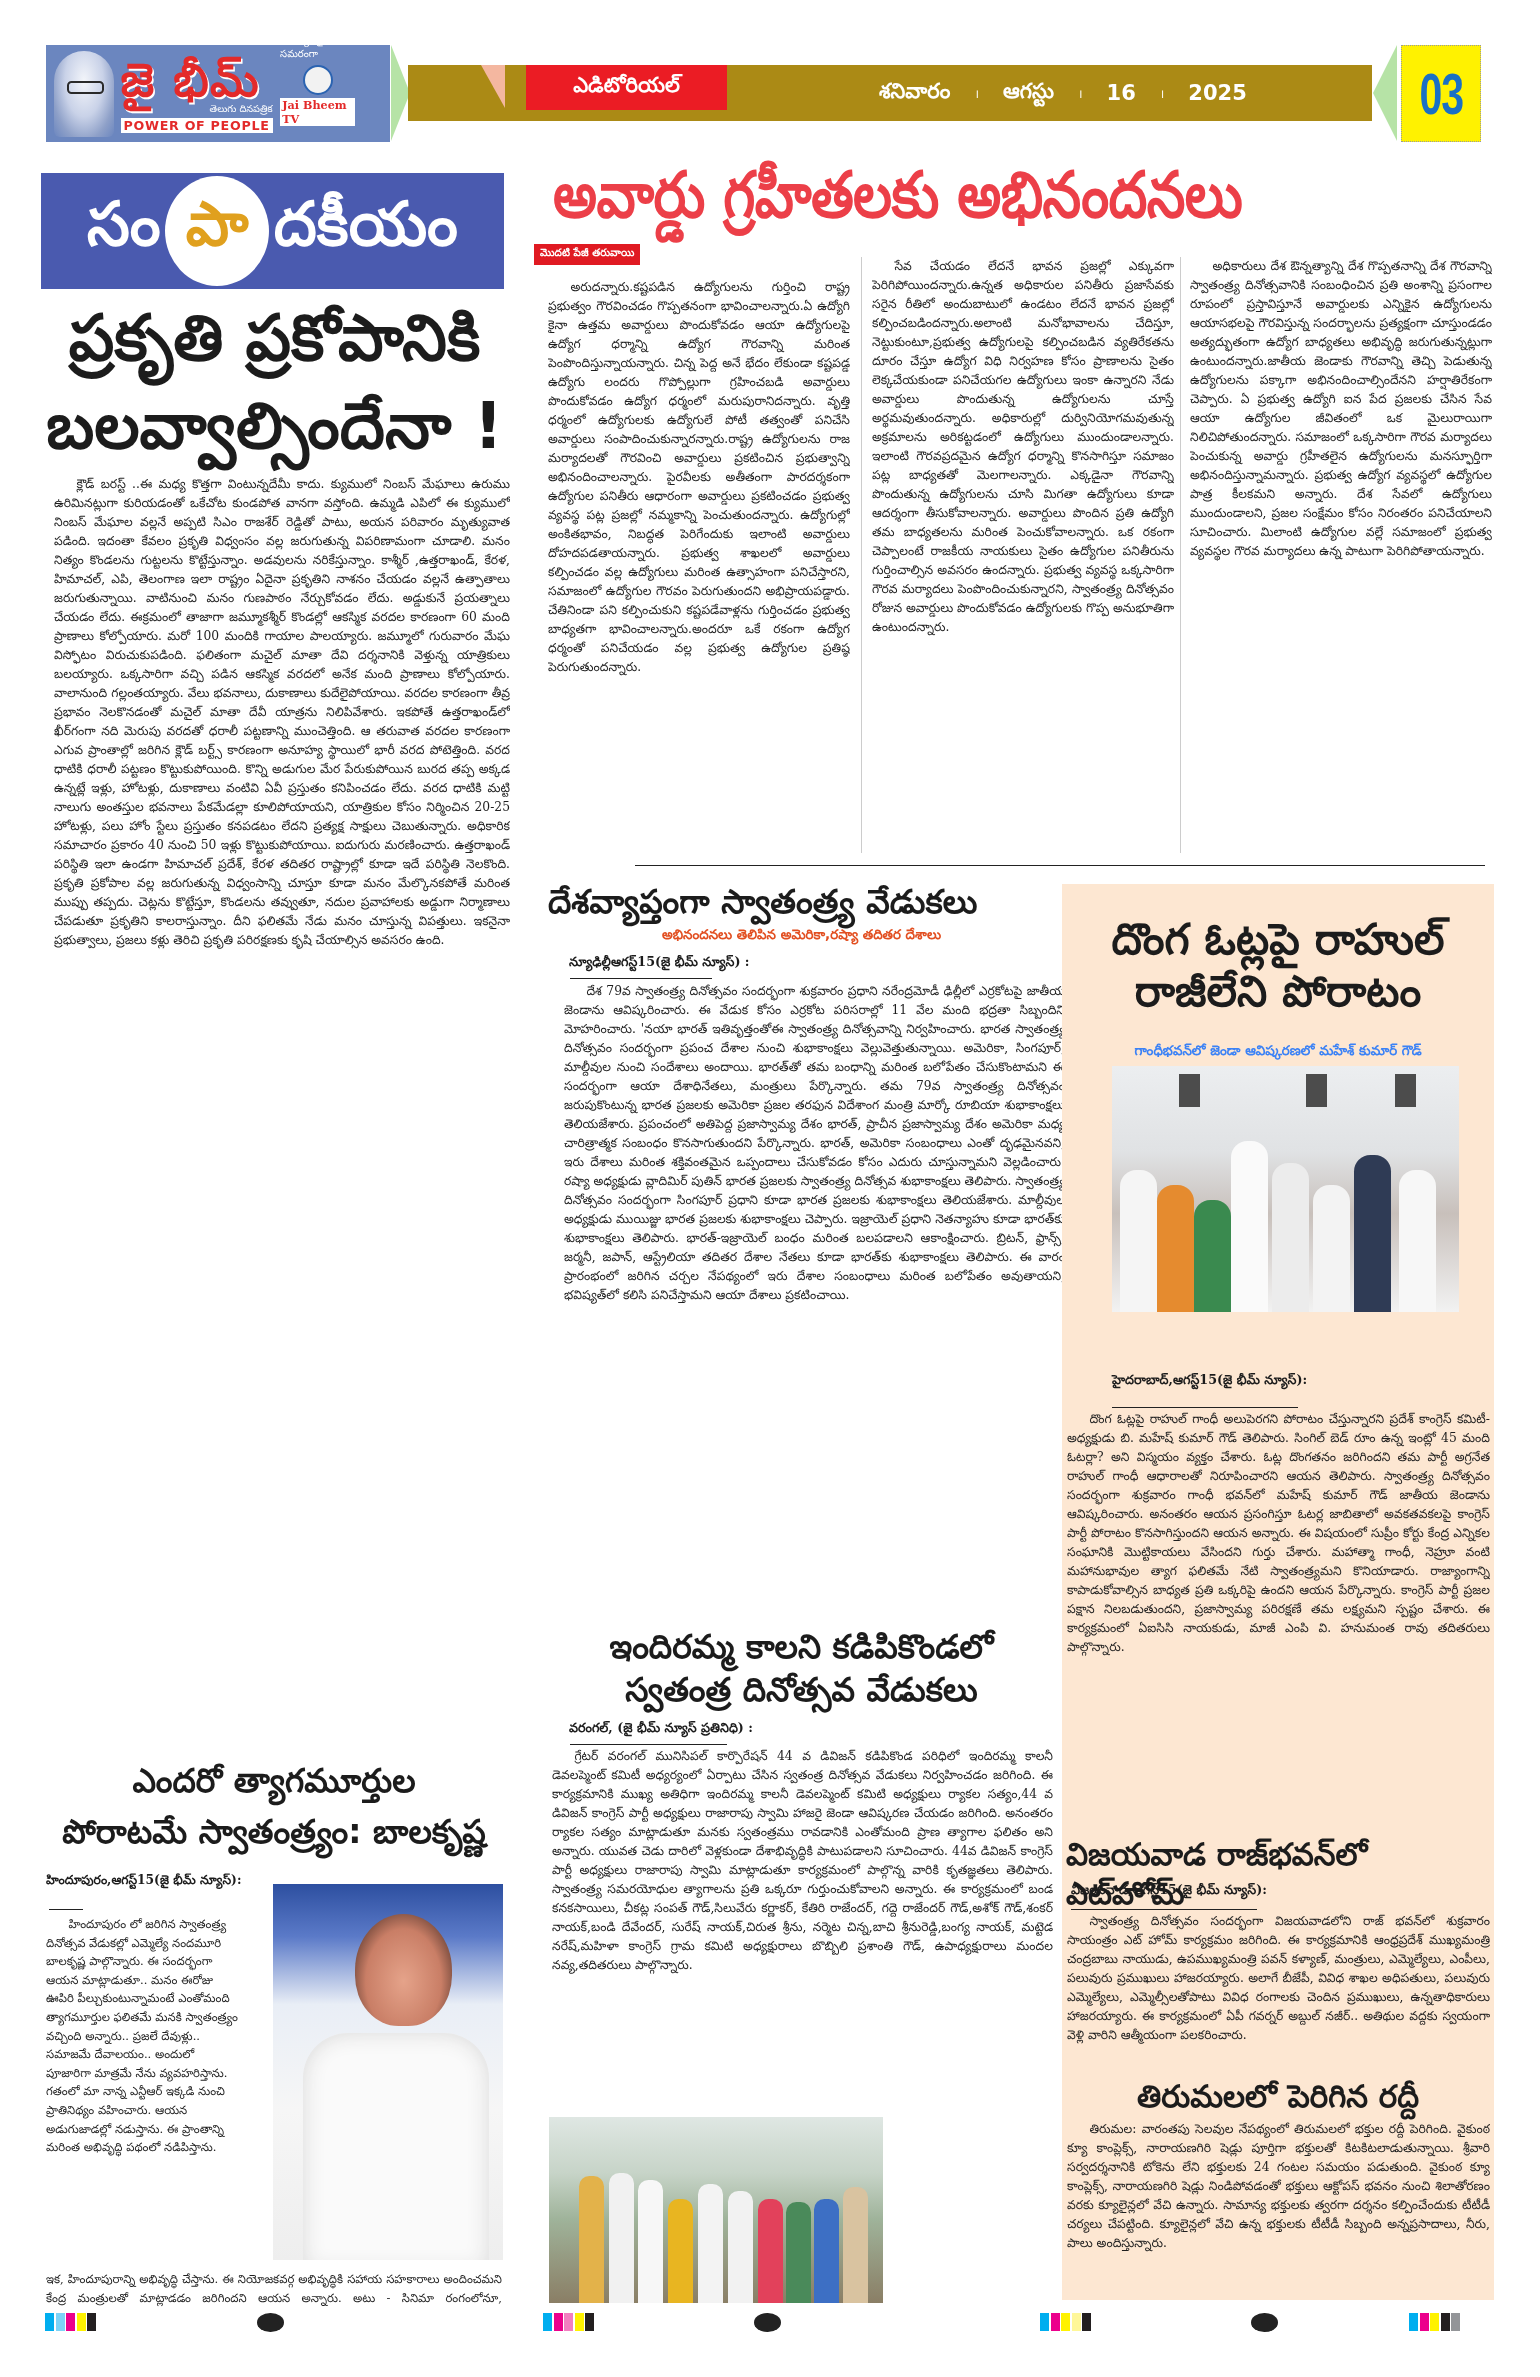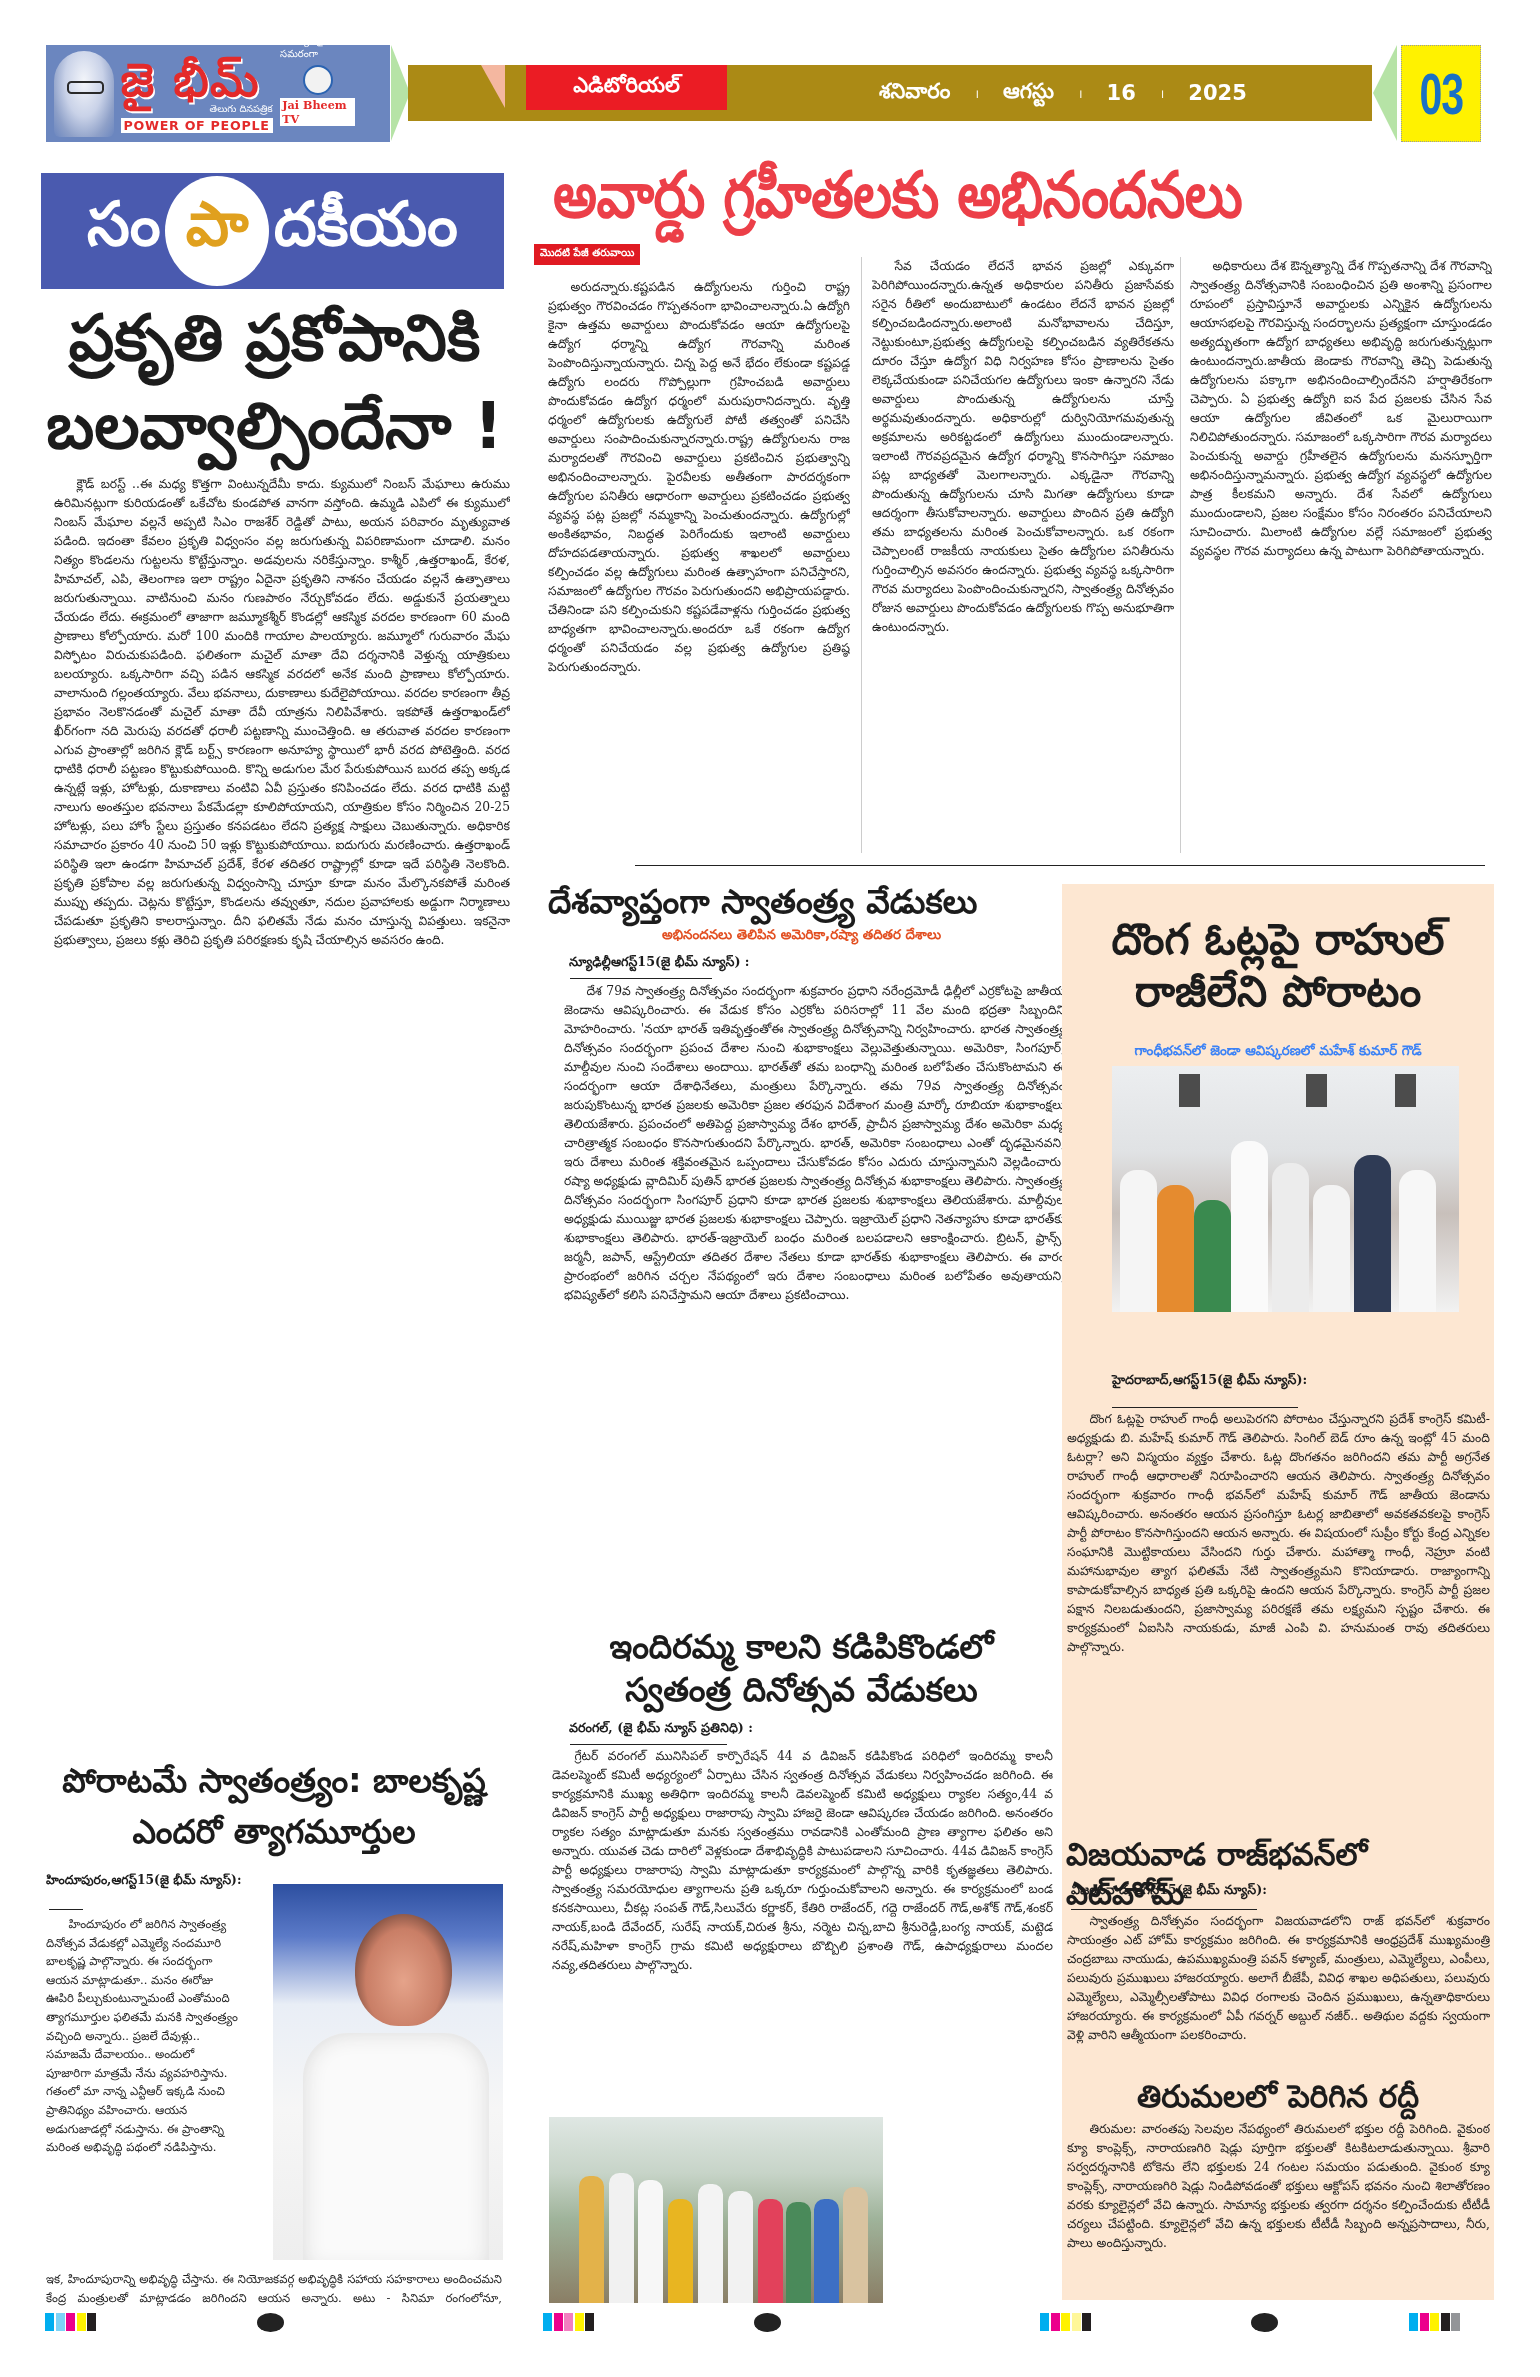--- a/index.html
+++ b/index.html
@@ -149,22 +149,22 @@
 </div>
 <div class="ed-headline">
   <div>ప్రకృతి ప్రకోపానికి</div>
   <div>బలవ్వాల్సిందేనా !</div>
 </div>
 <div class="ed-body body-text">
   <p>క్లౌడ్ బరస్ట్ ..ఈ మధ్య కొత్తగా వింటున్నదేమీ కాదు. క్యుములో నింబస్ మేఘాలు ఉరుము ఉరిమినట్లుగా కురియడంతో ఒకేచోట కుండపోత వానగా వస్తోంది. ఉమ్మడి ఎపిలో ఈ క్యుములో నింబస్ మేఘాల వల్లనే అప్పటి సిఎం రాజశేర్ రెడ్డితో పాటు, అయన పరివారం మృత్యువాత పడింది. ఇదంతా కేవలం ప్రకృతి విధ్వంసం వల్ల జరుగుతున్న విపరిణామంగా చూడాలి. మనం నిత్యం కొండలను గుట్టలను కొట్టేస్తున్నాం. అడవులను నరికేస్తున్నాం. కాశ్మీర్ ,ఉత్తరాఖండ్, కేరళ, హిమాచల్, ఎపి, తెలంగాణ ఇలా రాష్ట్రం ఏదైనా ప్రకృతిని నాశనం చేయడం వల్లనే ఉత్పాతాలు జరుగుతున్నాయి. వాటినుంచి మనం గుణపాఠం నేర్చుకోవడం లేదు. అడ్డుకునే ప్రయత్నాలు చేయడం లేదు. ఈక్రమంలో తాజాగా జమ్మూకశ్మీర్ కొండల్లో ఆకస్మిక వరదల కారణంగా 60 మంది ప్రాణాలు కోల్పోయారు. మరో 100 మందికి గాయాల పాలయ్యారు. జమ్మూలో గురువారం మేఘ విస్ఫోటం విరుచుకుపడింది. ఫలితంగా మచైల్ మాతా దేవి దర్శనానికి వెళ్తున్న యాత్రికులు బలయ్యారు. ఒక్కసారిగా వచ్చి పడిన ఆకస్మిక వరదలో అనేక మంది ప్రాణాలు కోల్పోయారు. వాలానుంది గల్లంతయ్యారు. వేలు భవనాలు, దుకాణాలు కుదేలైపోయాయి. వరదల కారణంగా తీవ్ర ప్రభావం నెలకొనడంతో మచైల్ మాతా దేవీ యాత్రను నిలిపివేశారు. ఇకపోతే ఉత్తరాఖండ్‌లో ఖీర్‌గంగా నది మెరుపు వరదతో ధరాలీ పట్టణాన్ని ముంచెత్తింది. ఆ తరువాత వరదల కారణంగా ఎగువ ప్రాంతాల్లో జరిగిన క్లౌడ్ బర్ట్స్ కారణంగా అనూహ్య స్థాయిలో భారీ వరద పోటెత్తింది. వరద ధాటికి ధరాలీ పట్టణం కొట్టుకుపోయింది. కొన్ని అడుగుల మేర పేరుకుపోయిన బురద తప్ప అక్కడ ఉన్నట్లే ఇళ్లు, హోటళ్లు, దుకాణాలు వంటివి ఏవీ ప్రస్తుతం కనిపించడం లేదు. వరద ధాటికి మట్టి నాలుగు అంతస్తుల భవనాలు పేకమేడల్లా కూలిపోయాయని, యాత్రికుల కోసం నిర్మించిన 20-25 హోటళ్లు, పలు హోం స్టేలు ప్రస్తుతం కనపడటం లేదని ప్రత్యక్ష సాక్షులు చెబుతున్నారు. అధికారిక సమాచారం ప్రకారం 40 నుంచి 50 ఇళ్లు కొట్టుకుపోయాయి. ఐదుగురు మరణించారు. ఉత్తరాఖండ్ పరిస్థితి ఇలా ఉండగా హిమాచల్ ప్రదేశ్, కేరళ తదితర రాష్ట్రాల్లో కూడా ఇదే పరిస్థితి నెలకొంది. ప్రకృతి ప్రకోపాల వల్ల జరుగుతున్న విధ్వంసాన్ని చూస్తూ కూడా మనం మేల్కొనకపోతే మరింత ముప్పు తప్పదు. చెట్లను కొట్టేస్తూ, కొండలను తవ్వుతూ, నదుల ప్రవాహాలకు అడ్డుగా నిర్మాణాలు చేపడుతూ ప్రకృతిని కాలరాస్తున్నాం. దీని ఫలితమే నేడు మనం చూస్తున్న విపత్తులు. ఇకనైనా ప్రభుత్వాలు, ప్రజలు కళ్లు తెరిచి ప్రకృతి పరిరక్షణకు కృషి చేయాల్సిన అవసరం ఉంది.</p>
 </div>
 
 <div class="story2-head">
+  <div>ఎందరో త్యాగమూర్తుల</div>
   <div>పోరాటమే స్వాతంత్ర్యం: బాలకృష్ణ</div>
-  <div>ఎందరో త్యాగమూర్తుల</div>
 </div>
 <div class="story2-dateline">హిందూపురం,ఆగస్ట్15(జై భీమ్ న్యూస్):</div>
 <div class="story2-rule"></div>
 <div class="story2-body body-text">
   <p>హిందూపురం లో జరిగిన స్వాతంత్ర్య దినోత్సవ వేడుకల్లో ఎమ్మెల్యే నందమూరి బాలకృష్ణ పాల్గొన్నారు. ఈ సందర్భంగా ఆయన మాట్లాడుతూ.. మనం ఈరోజు ఊపిరి పీల్చుకుంటున్నామంటే ఎంతోమంది త్యాగమూర్తుల ఫలితమే మనకి స్వాతంత్ర్యం వచ్చింది అన్నారు.. ప్రజలే దేవుళ్లు.. సమాజమే దేవాలయం.. అందులో పూజారిగా మాత్రమే నేను వ్యవహరిస్తాను. గతంలో మా నాన్న ఎన్టీఆర్ ఇక్కడి నుంచి ప్రాతినిథ్యం వహించారు. ఆయన అడుగుజాడల్లో నడుస్తాను. ఈ ప్రాంతాన్ని మరింత అభివృద్ధి పథంలో నడిపిస్తాను.</p>
 </div>
 <div class="photo-balakrishna">
   <div class="shirt"></div>
   <div class="face"></div>
 </div>

